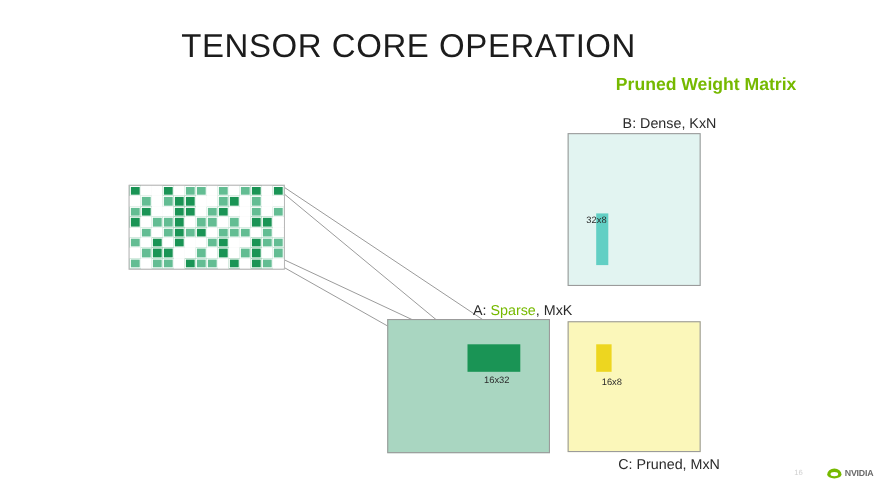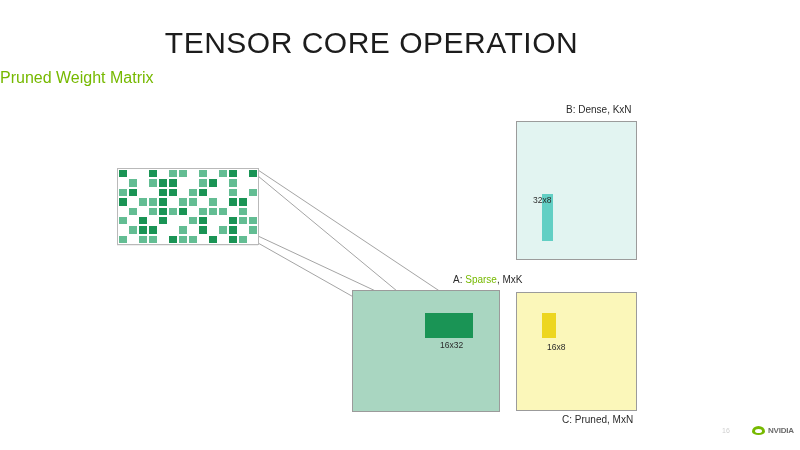--- a/index.html
+++ b/index.html
@@ -27,44 +27,44 @@
     letter-spacing: 0.5px;
     color: #1c1c1c;
     font-weight: 400;
     font-family: "Liberation Sans", sans-serif;
   }
   #slide-subtitle {
     position: absolute;
     top: 69px;
     left: 0;
     width: 724px;
-    text-align: left;
+    text-align: right;
     font-size: 16px;
     color: #76b900;
-    font-weight: 400;
+    font-weight: 700;
   }
 
   
   .matrix-box {
     position: absolute;
     box-sizing: border-box;
     border: 1px solid #9b9b9b;
   }
   .tile {
     position: absolute;
   }
   .tile-label {
     position: absolute;
     font-size: 8.5px;
     color: #2b2b2b;
     white-space: nowrap;
   }
   .box-caption {
     position: absolute;
-    font-size: 10px;
+    font-size: 13px;
     color: #2b2b2b;
     white-space: nowrap;
   }
   .caption-accent {
     color: #76b900;
   }
 
   
   #box-a {
     left: 352px;
@@ -81,21 +81,20 @@
     background: #1a9455;
   }
   #label-a-tile {
     left: 440px;
     top: 340px;
     text-align: center;
   }
   #caption-a {
     left: 430px;
     top: 274px;
-    margin-left: 23px;
   }
 
   
   #box-b {
     left: 516px;
     top: 121px;
     width: 121px;
     height: 139px;
     background: #e2f4f1;
   }

